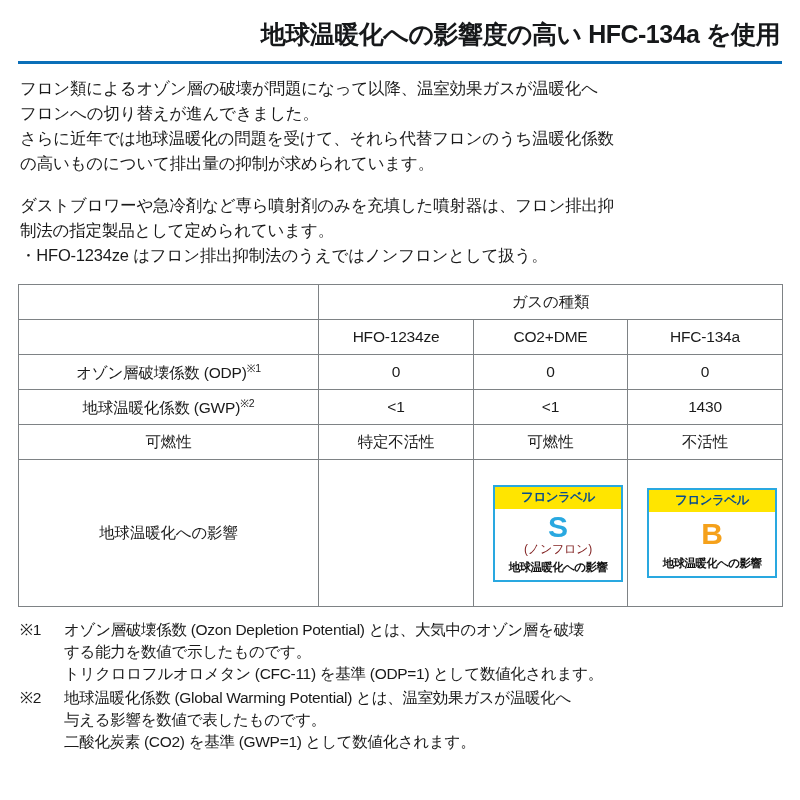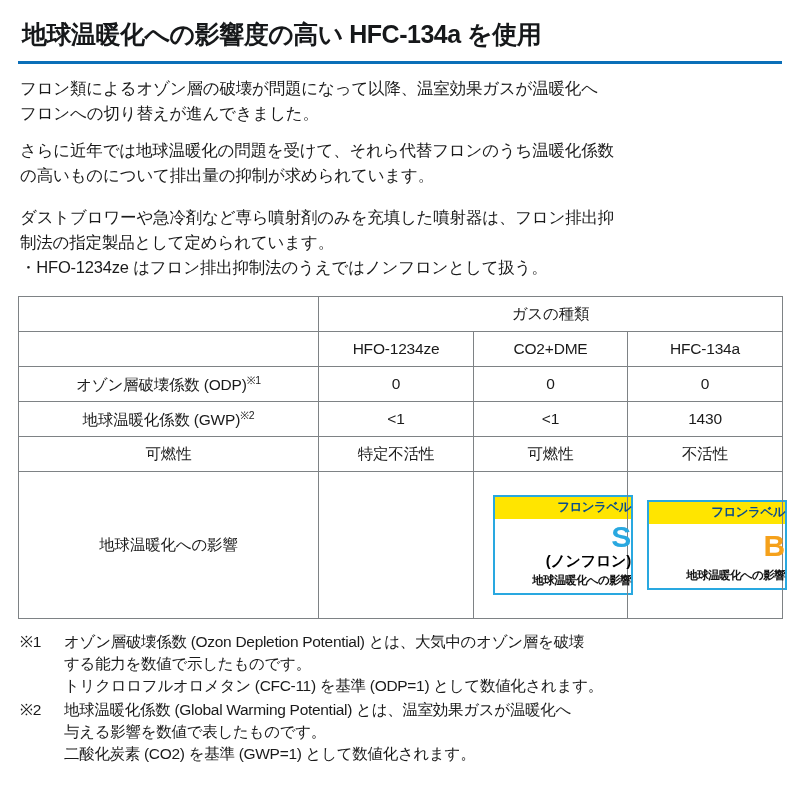--- a/index.html
+++ b/index.html
@@ -24,31 +24,32 @@
   
   .title-bar {
     margin-top: 12px;
     padding: 6px 2px 10px 4px;
     border-bottom: 3px solid #0b6fb8;
     font-size: 25px;
     font-weight: bold;
     color: #16181a;
     letter-spacing: -0.5px;
     white-space: nowrap;
+    text-align: right;
   }
   
   .para {
     font-size: 16.5px;
     line-height: 1.52;
     margin: 0;
     padding: 0 2px;
     letter-spacing: -0.2px;
   }
   .para.p1 { margin-top: 12px; }
-  .para.p2 { margin-top: 12px; }
+  .para.p2 { margin-top: 0; }
   .para.p3 { margin-top: 17px; }
   .bullet {
     font-size: 16.5px;
     line-height: 1.5;
     padding-left: 2px;
     letter-spacing: -0.2px;
   }
   
   table.spec {
     border-collapse: collapse;
@@ -79,48 +80,47 @@
   
   td.impact-label {
     height: 140px;
     font-size: 16.5px;
   }
   td.card-cell {
     padding: 6px 4px;
     vertical-align: middle;
   }
   .card {
-    width: 140px;
+    width: 130px;
     margin: 8px auto;
     border: 2px solid #29a8e0;
     background: #ffffff;
     padding: 0 0 5px 0;
     box-sizing: border-box;
-    text-align: right;
   }
   .card .cap {
     background: #ffe500;
     color: #0a4d8c;
     font-weight: bold;
     font-size: 12.5px;
     padding: 2px 0 3px 0;
     letter-spacing: -0.5px;
   }
   .card .big {
     font-size: 30px;
     font-weight: bold;
     line-height: 1.05;
     padding-top: 2px;
   }
   .card .big.s { color: #29a8e0; }
   .card .big.b { color: #f5a11b; }
   .card .sub {
-    font-size: 15px;
-    font-weight: bold;
-    color: #000000;
+    font-size: 12px;
+    font-weight: normal;
+    color: #7f1d1d;
     line-height: 1.2;
     padding-bottom: 1px;
   }
   .card .foot {
     font-size: 11.5px;
     font-weight: bold;
     color: #111;
     letter-spacing: -0.6px;
     padding-top: 2px;
   }

